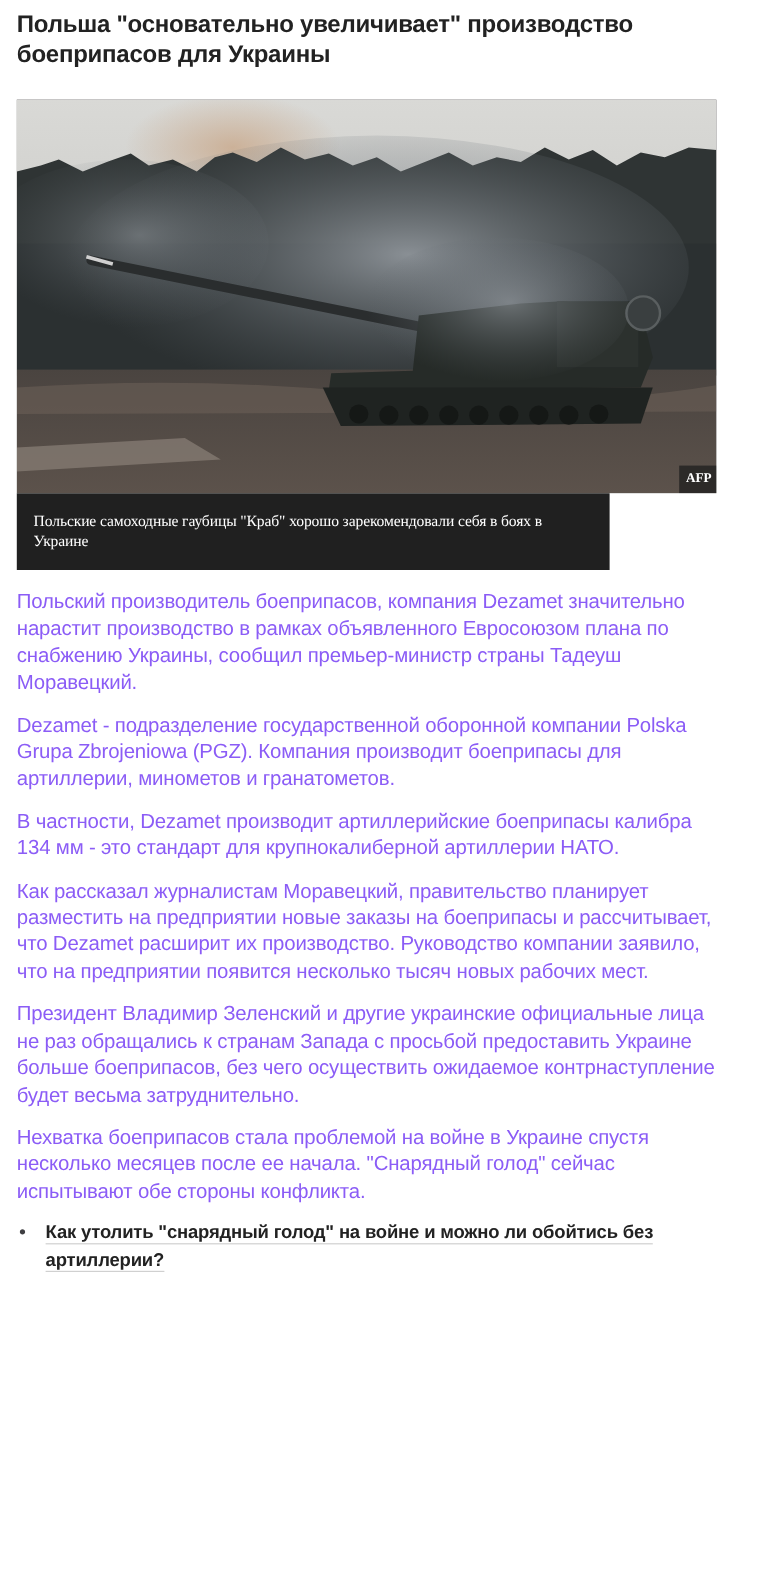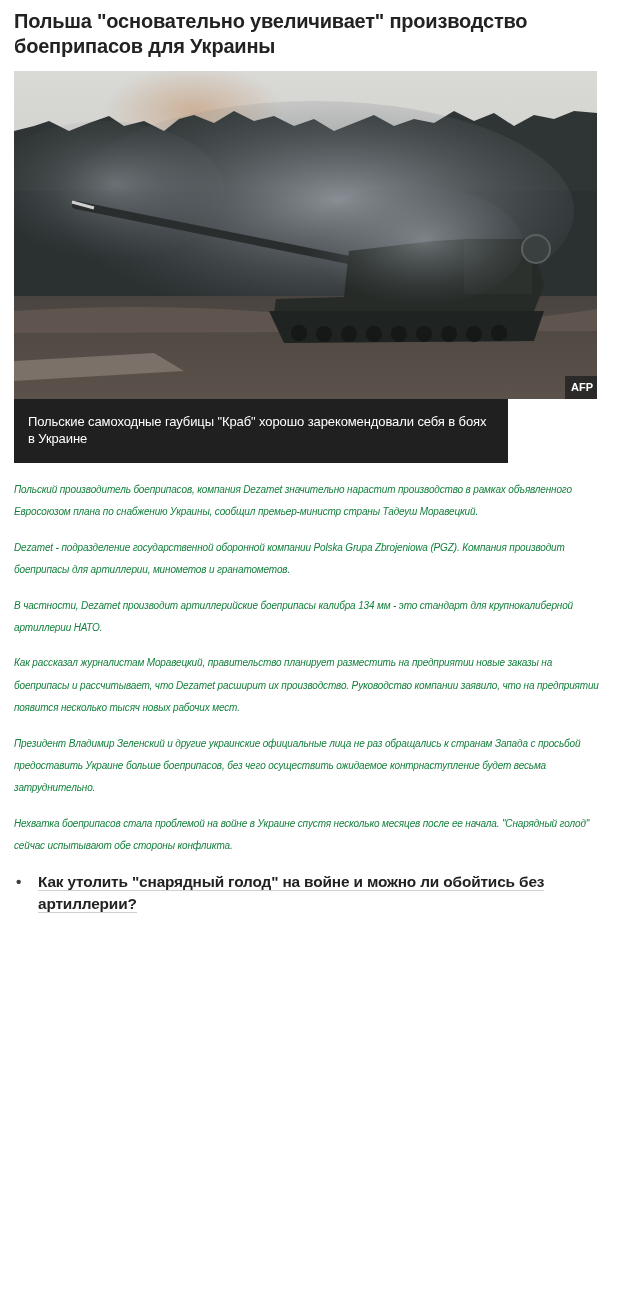--- a/index.html
+++ b/index.html
@@ -17,22 +17,23 @@
       font-weight: 700;
       font-size: 20px;
       line-height: 25px;
       color: #222222;
       padding-top: 9px;
       letter-spacing: -0.2px;
       width: 580px;
     }
     .figure {
       position: relative;
-      margin-top: 12px;
+      margin-top: 24px;
       width: 494px;
+      font-family: Liberation Serif, serif;
     }
     .photo {
       position: relative;
       width: 583px;
       height: 328px;
       overflow: hidden;
       background: #6f6d6b;
     }
     .photo svg { display: block; width: 583px; height: 328px; }
     .credit {
@@ -49,26 +50,25 @@
     .caption {
       background: #202020;
       color: #ffffff;
       font-size: 13px;
       line-height: 17px;
       padding: 14px 14px 16px 14px;
       letter-spacing: -0.1px;
     }
     .body-text { margin-top: 16px; width: 590px; }
     .para {
-      font-size: 10px;
+      font-size: 17px;
       line-height: 22.4px;
-      color: #15803d;
+      color: #8b5cf6;
       margin-bottom: 13px;
       letter-spacing: -0.15px;
-      font-style: italic;
     }
     .related {
       list-style: none;
       margin: 6px 0 14px 0;
       padding: 0;
     }
     .related li {
       position: relative;
       padding-left: 24px;
       font-size: 15.4px;

